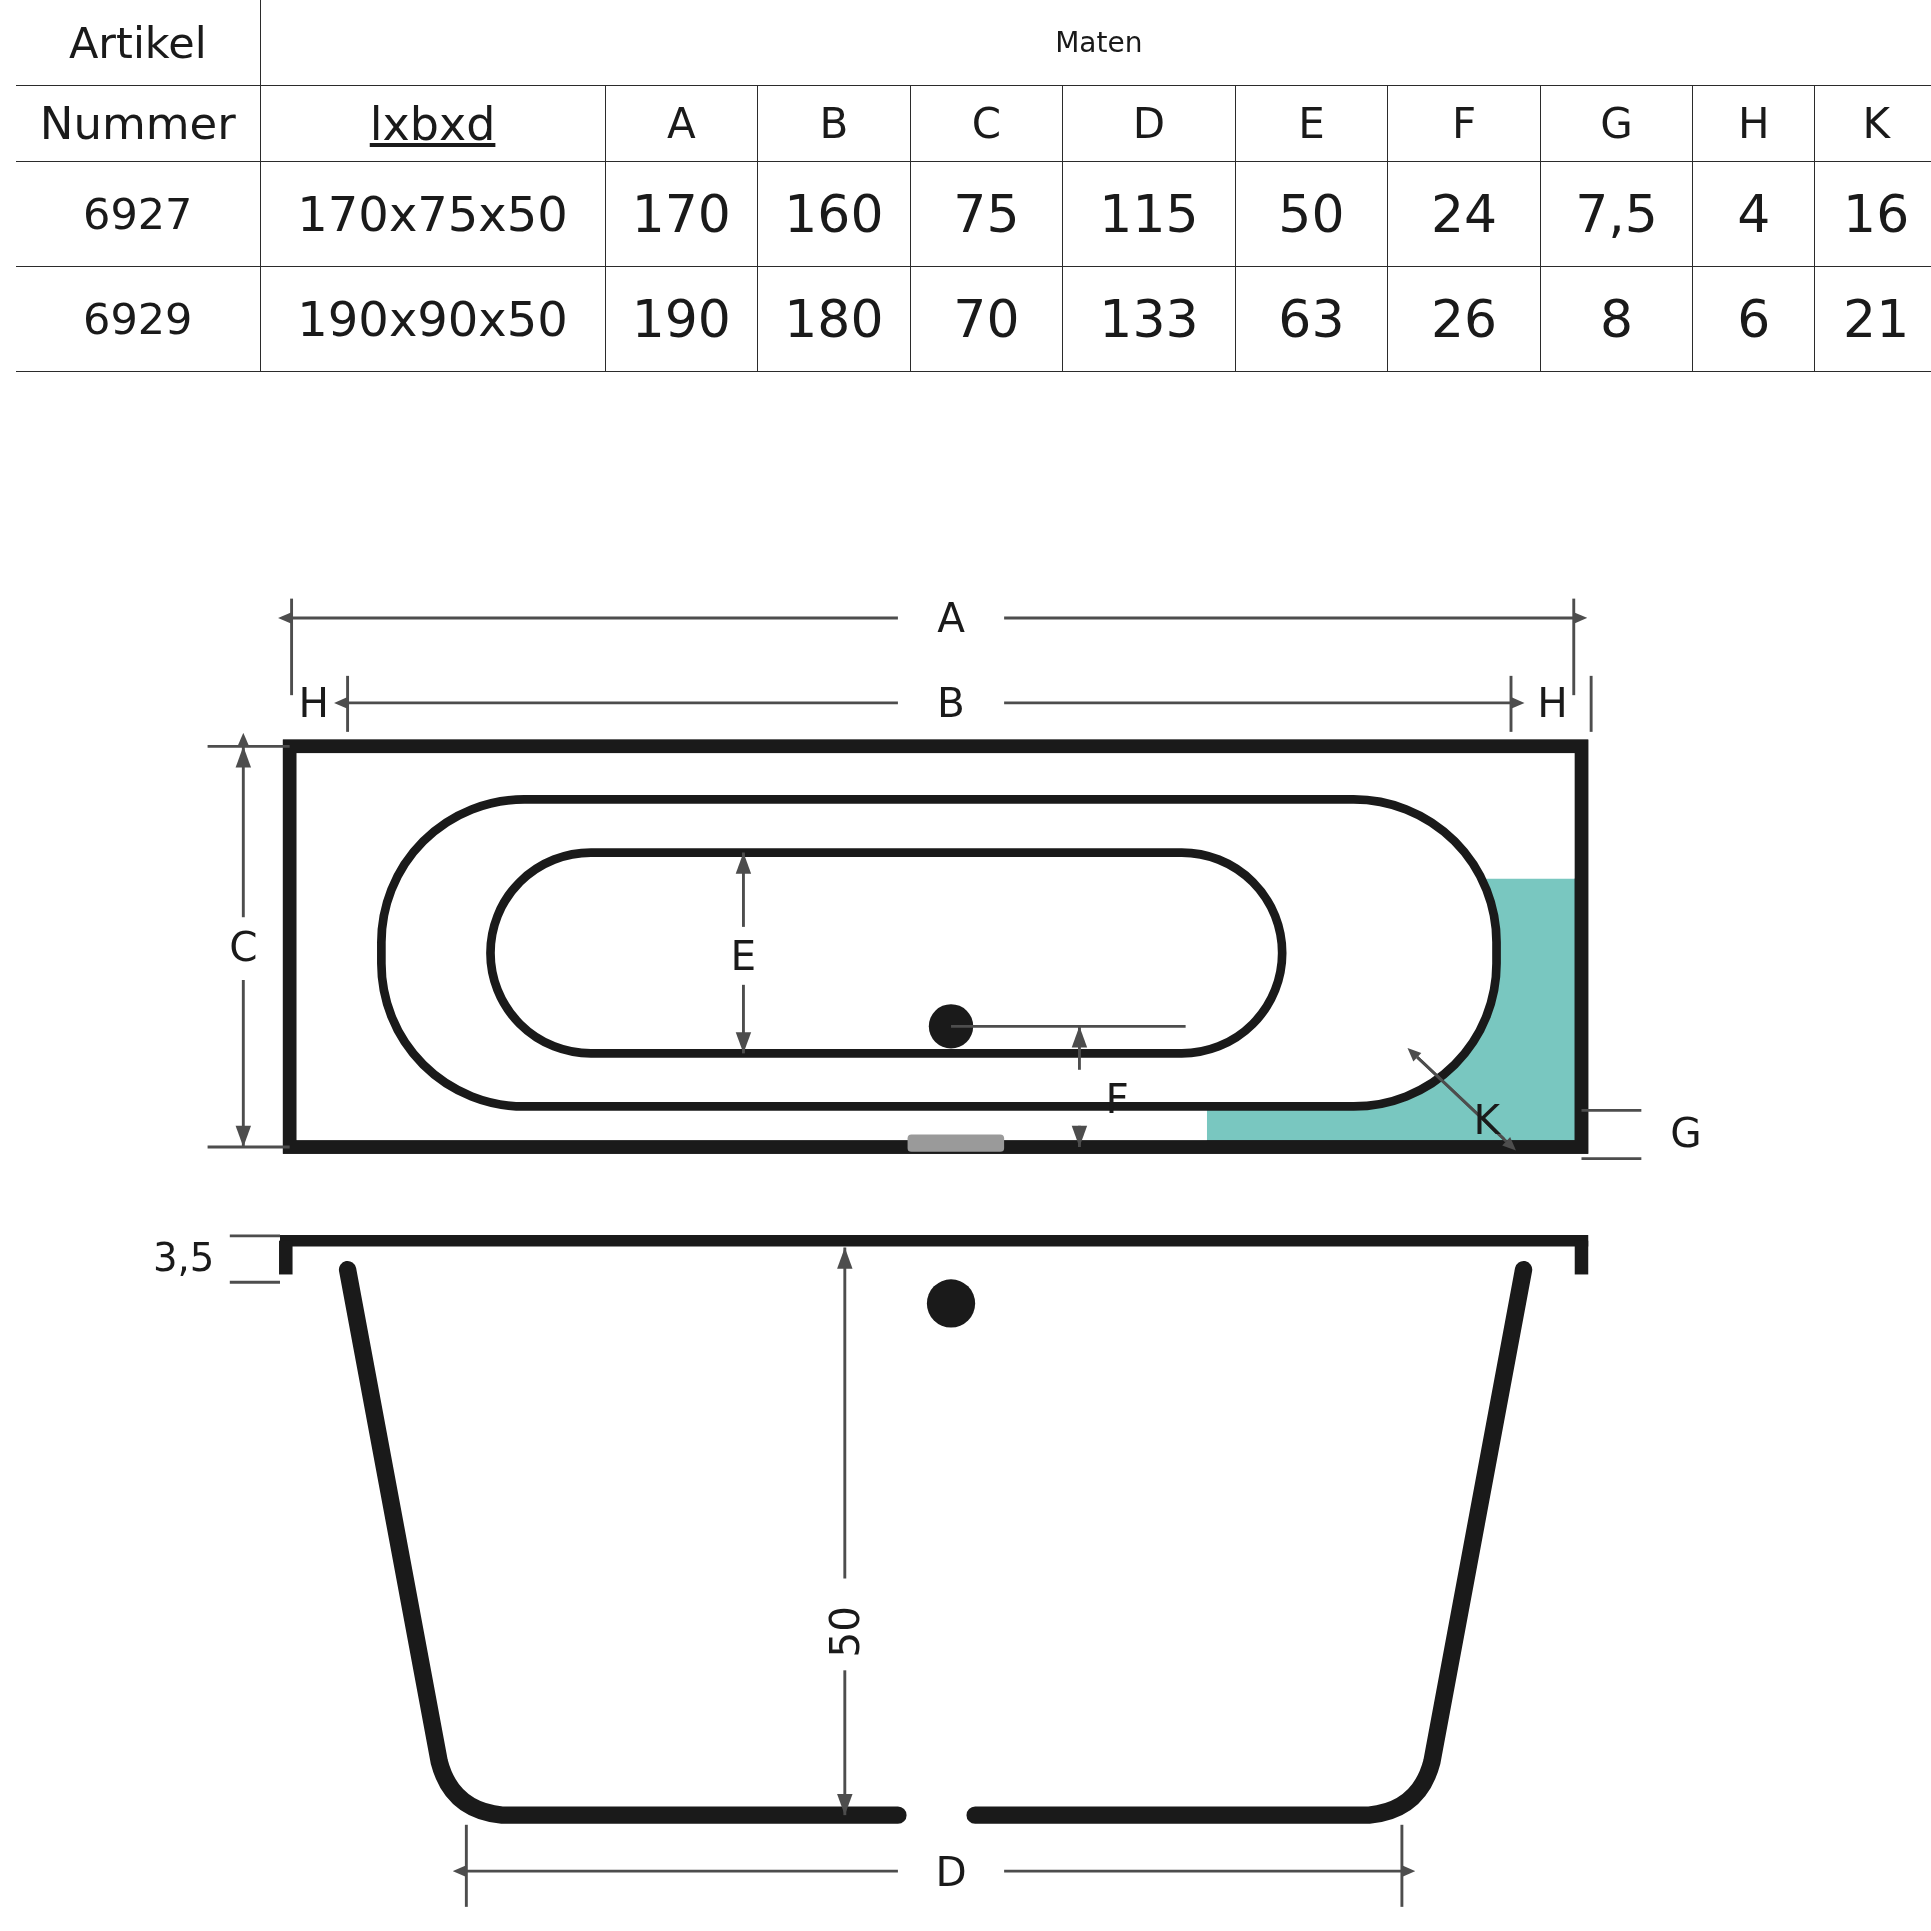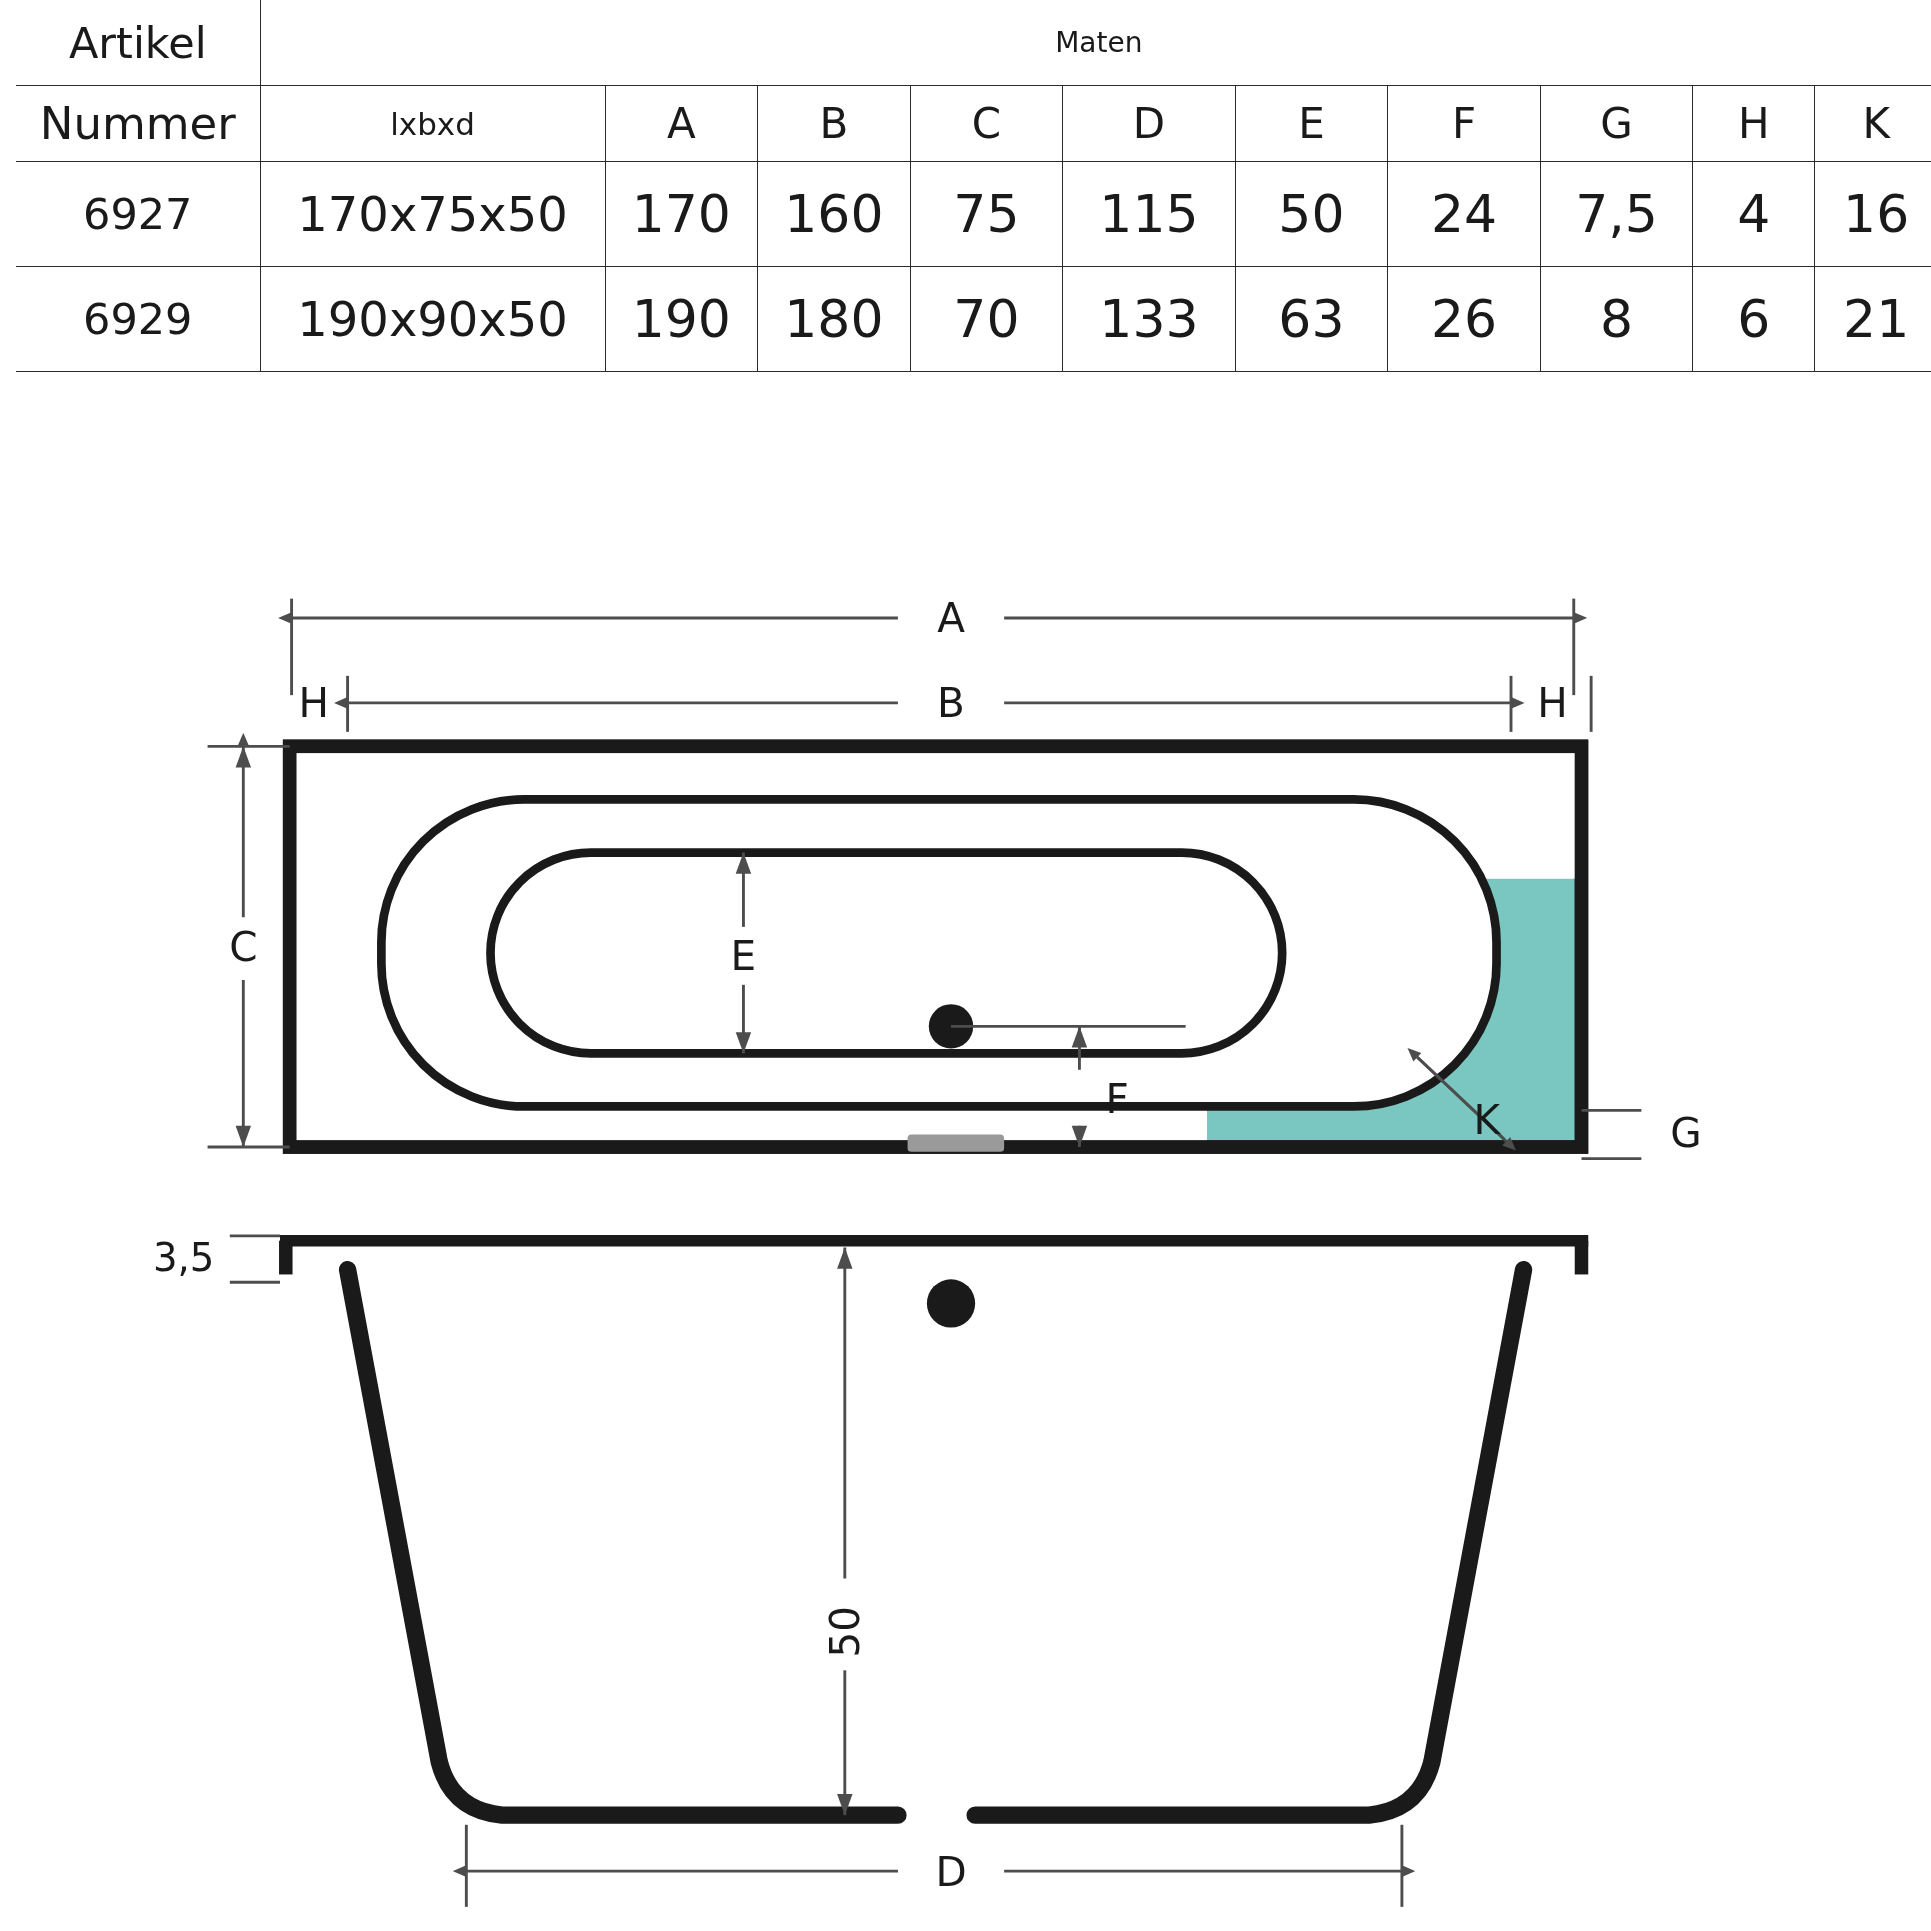--- a/index.html
+++ b/index.html
@@ -54,21 +54,22 @@
     letter-spacing: 0px;
   }
   .cell-maten {
     font-size: 28px;
     font-weight: bold;
   }
   .cell-nummer {
     font-size: 45px;
   }
   .cell-lxbxd {
-    font-size: 31px;
+    font-size: 46px;
+    text-decoration: underline;
   }
   .cell-letter {
     font-size: 42px;
     font-weight: bold;
   }
   .cell-artnum {
     font-size: 43px;
     font-weight: bold;
   }
   .cell-dim {

